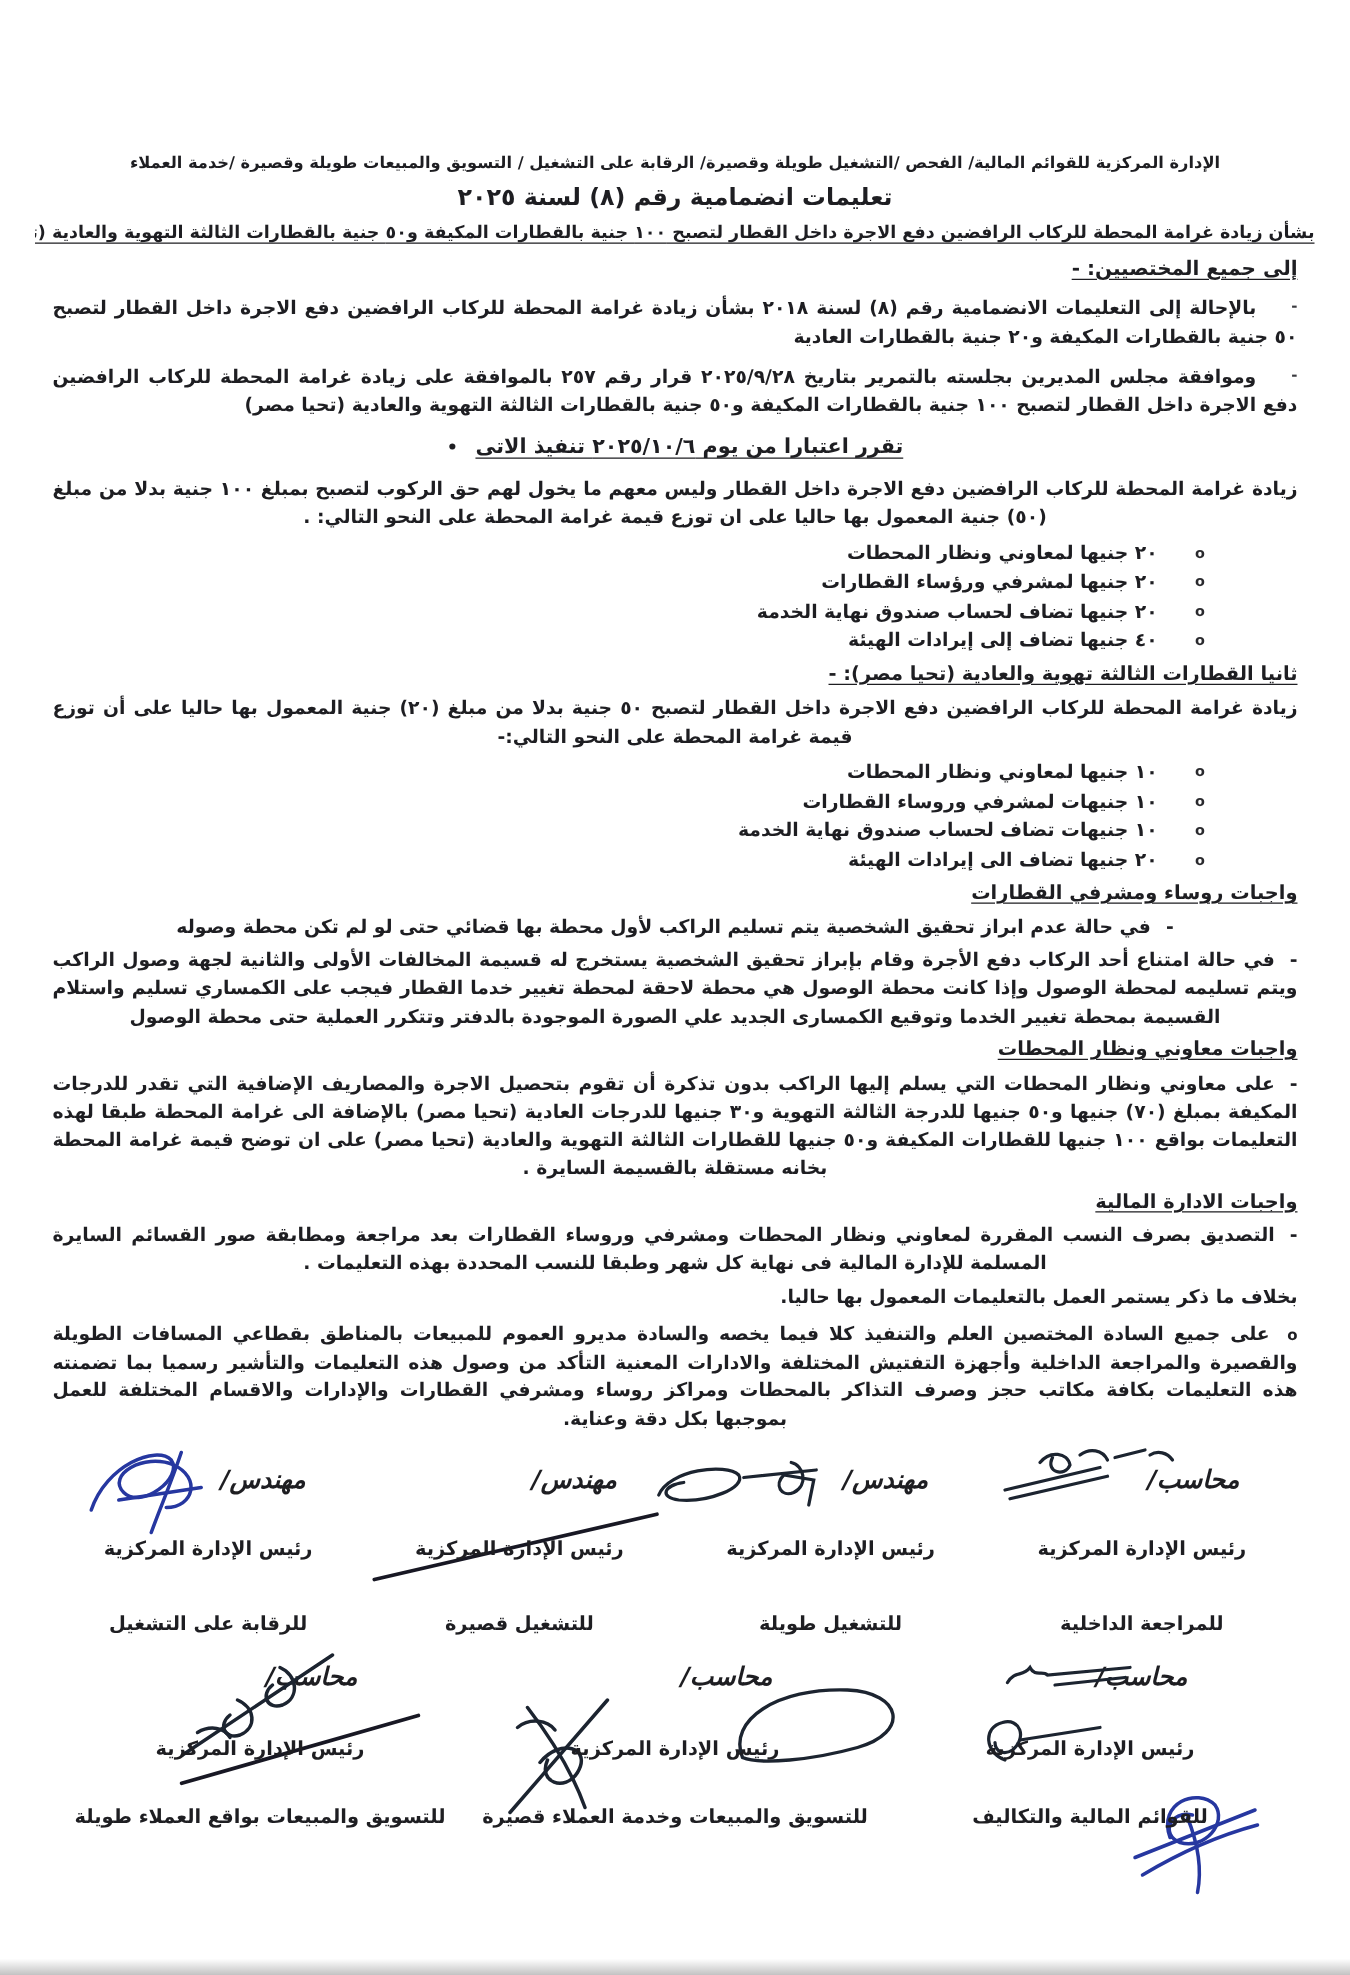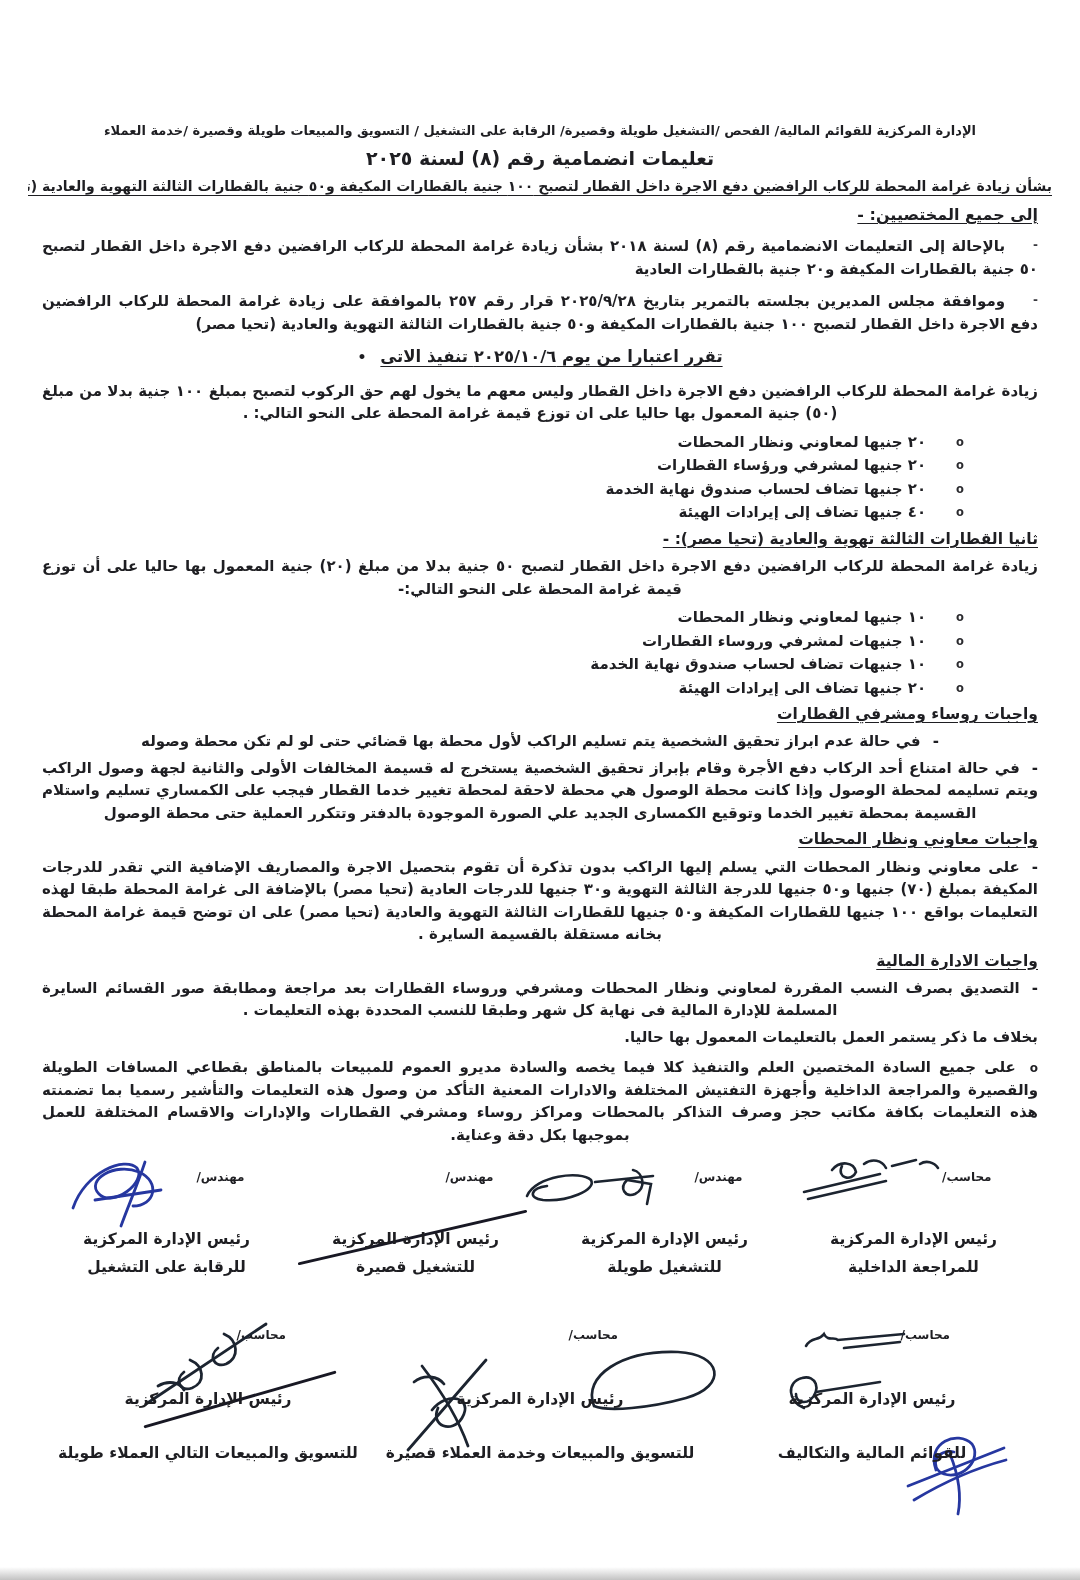--- a/index.html
+++ b/index.html
@@ -44,25 +44,25 @@
   .note-line{text-align:right;margin:2px 0 8px 0;}
 
   .close-par{text-align:justify;text-align-last:center;margin-bottom:2px;}
   .close-par .mk{display:inline;margin-left:14px;font-size:12px;}
 
   
   .sig-area{position:relative;margin-top:4px;}
   .sig-row{display:flex;direction:rtl;}
   .sig-cell{flex:1;position:relative;text-align:center;height:164px;}
   .sig-row.r2 .sig-cell{height:176px;}
-  .sig-role{font-size:12px;position:absolute;top:18px;right:50%;transform:translateX(78px);
-            white-space:nowrap;}
+  .sig-role{font-size:20px;position:absolute;top:18px;right:50%;transform:translateX(78px);
+            white-space:nowrap;font-style:italic;}
   .sig-row.r2 .sig-role{top:12px;}
   .sig-title{position:absolute;top:78px;width:100%;font-size:15.5px;white-space:nowrap;}
-  .sig-dept{position:absolute;top:106px;width:100%;font-size:15.5px;white-space:nowrap;}
+  .sig-dept{position:absolute;top:138px;width:100%;font-size:15.5px;white-space:nowrap;}
   .sig-row.r2 .sig-title{top:74px;}
   .sig-row.r2 .sig-dept{top:128px;}
   .scrawl{position:absolute;pointer-events:none;}
   .strike{position:absolute;height:3px;background:#181824;border-radius:2px;}
   .scan-edge{position:absolute;left:0;right:0;bottom:0;height:13px;
              background:linear-gradient(to bottom,rgba(255,255,255,0),rgba(120,120,120,.45));}
 </style>
 </head>
 <body>
 
@@ -222,20 +222,20 @@
         <svg class="scrawl" style="top:2px;right:96px;" width="150" height="96" viewBox="0 0 150 96">
           <g fill="none" stroke="#1c2430" stroke-width="2.8" stroke-linecap="round">
             <path d="M138,8 L18,88"></path>
             <path d="M96,18 C110,24 112,42 98,48 C86,52 80,40 90,32"></path>
             <path d="M62,44 C76,50 78,66 64,72 C52,76 46,64 56,56"></path>
             <path d="M30,70 C40,64 52,66 56,74"></path>
           </g>
         </svg>
         <div class="strike" style="top:84px;right:34px;width:200px;transform:rotate(-16deg);"></div>
         <div class="sig-title">رئيس الإدارة المركزية</div>
-        <div class="sig-dept">للتسويق والمبيعات التالي العملاء طويلة</div>
+        <div class="sig-dept">للتسويق والمبيعات بواقع العملاء طويلة</div>
       </div>
     </div>
 
   </div>
 </div>
 
 <div class="scan-edge"></div>
 
 </body></html>

